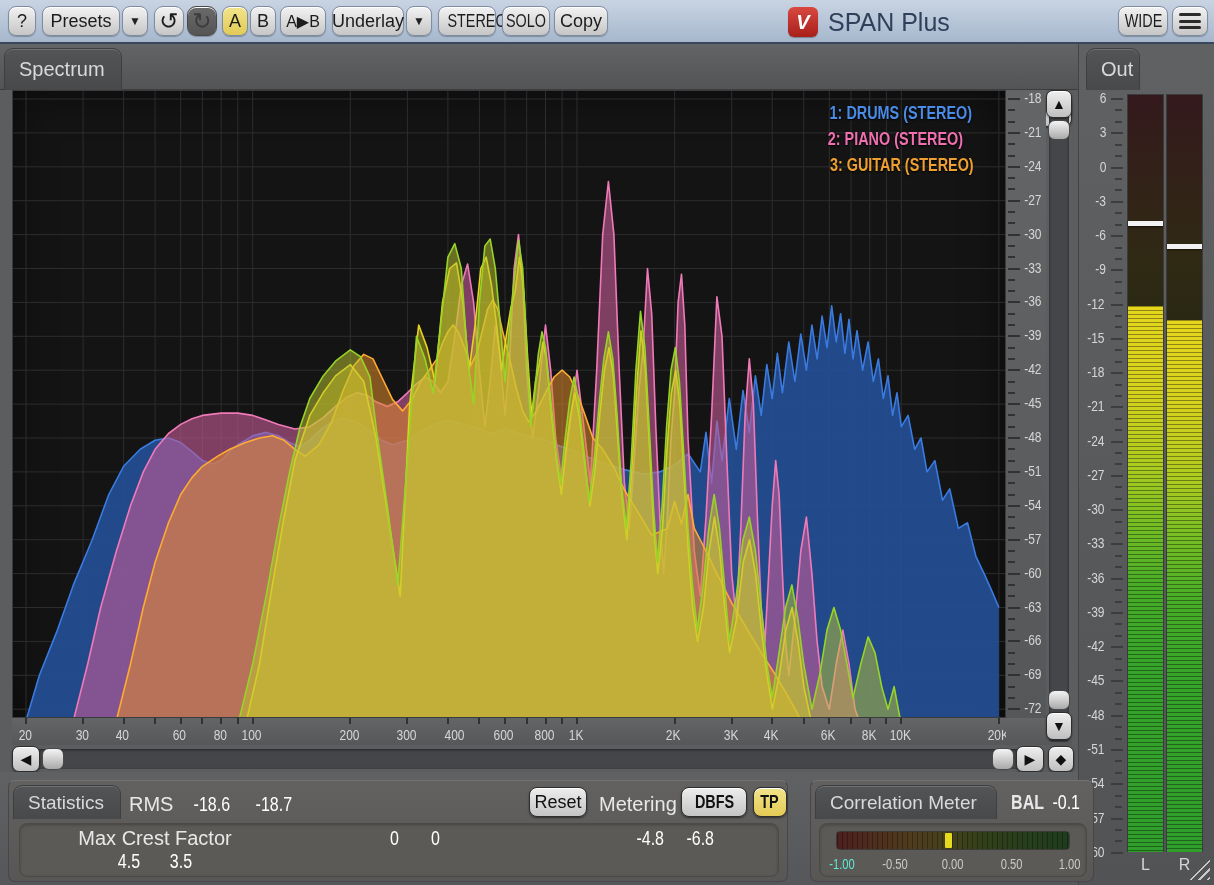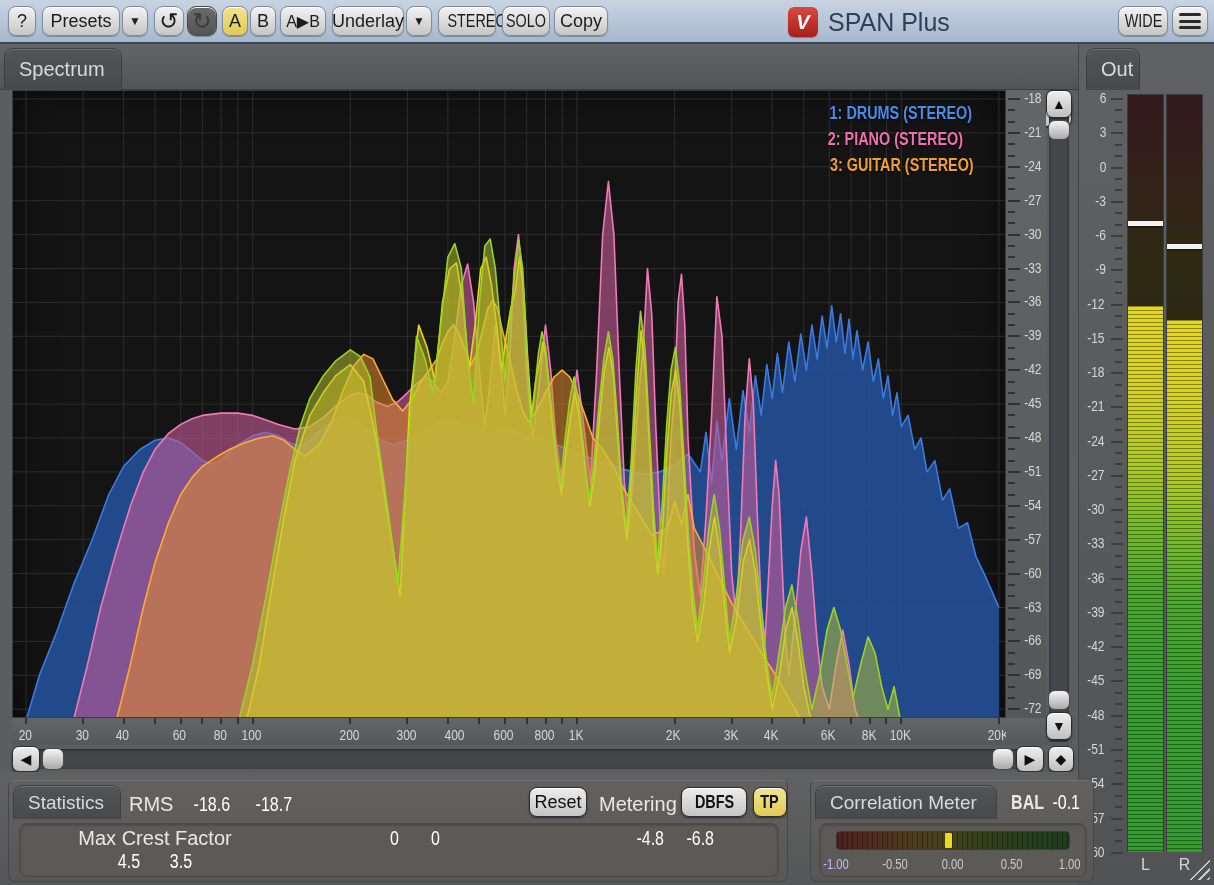--- a/index.html
+++ b/index.html
@@ -566,20 +566,20 @@
   <div class="abs stat-label" style="left:196px;top:10px;font-weight:bold;"><span class="cd">BAL</span></div>
   <div class="abs stat-vals" style="left:238px;top:10px;">
       <span class="cd">-0.1</span>
     </div>
   <div class="inner-box" style="left:8px;top:42px;width:268px;height:54px;">
     <div id="corr-bar" style="left:16px;top:7px;width:234px;height:19px;">
       <div class="seg"></div>
       <div id="corr-marker" style="top: 1px; height: 15px; left: 108.1px;"></div>
     </div>
     <div id="corr-scale">
-        <div class="rlabel" style="left:-6.0px;top:32px;width:44px;text-align:center;font-size:14px;color:#c4b5fd;"><span class="cd">-1.00</span></div>
+        <div class="rlabel" style="left:-6.0px;top:32px;width:44px;text-align:right;font-size:14px;color:#5eead4;"><span class="cd">-1.00</span></div>
         <div class="rlabel" style="left:52.5px;top:32px;width:44px;text-align:center;font-size:14px;color:#c9c9c9;"><span class="cd">-0.50</span></div>
         <div class="rlabel" style="left:111.0px;top:32px;width:44px;text-align:center;font-size:14px;color:#c9c9c9;"><span class="cd">0.00</span></div>
         <div class="rlabel" style="left:169.5px;top:32px;width:44px;text-align:center;font-size:14px;color:#c9c9c9;"><span class="cd">0.50</span></div>
         <div class="rlabel" style="left:228.0px;top:32px;width:44px;text-align:center;font-size:14px;color:#c9c9c9;"><span class="cd">1.00</span></div>
       </div>
   </div>
 </div>
 
 </body></html>

